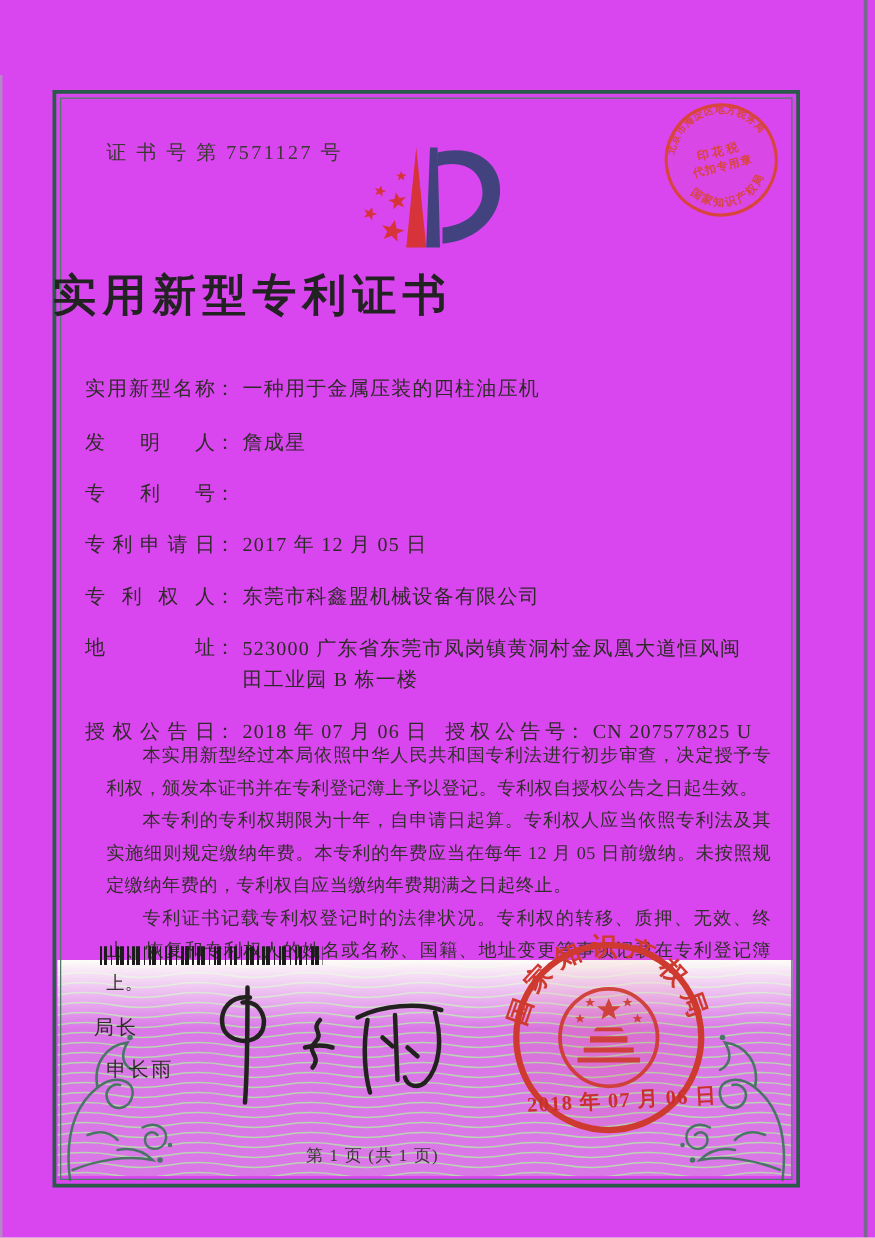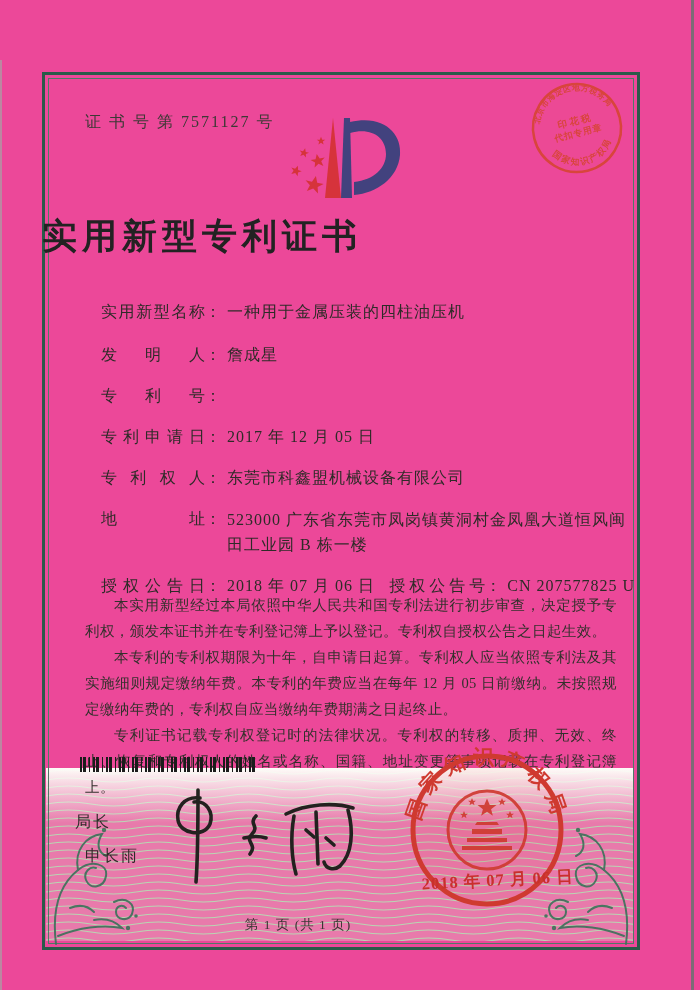--- a/index.html
+++ b/index.html
@@ -1,31 +1,31 @@
 <!DOCTYPE html>
 <html><head>
 <meta charset="utf-8">
 <style>
   html,body{margin:0;padding:0;background:#e9e7e2;}
-  .page{position:relative;width:700px;height:990px;background:#ec4899;overflow:hidden;
+  .page{position:relative;width:700px;height:990px;background:#d946ef;overflow:hidden;
         font-family:"Liberation Serif","DejaVu Serif",serif;color:#2e2b28;}
   
   .edge-right{position:absolute;right:6px;top:0;width:3px;height:990px;background:#56776b;opacity:.75;}
   .edge-left{position:absolute;left:0;top:60px;width:2px;height:930px;background:#9db3a7;opacity:.6;}
   
   .frame{position:absolute;left:42px;top:72px;width:592px;height:872px;
          border:3px solid #2a5a49;}
   .frame-inner{position:absolute;left:3px;top:3px;right:3px;bottom:3px;border:1px solid #4e7a66;}
   
   .certno{position:absolute;left:85px;top:112px;font-size:16px;letter-spacing:2px;color:#3c3935;}
   .logo{position:absolute;left:288px;top:106px;}
   .title{position:absolute;left:42px;top:213px;width:592px;text-align:left;
          font-size:35px;font-weight:bold;letter-spacing:5px;color:#222;}
   
-  .fields{position:absolute;left:101px;top:300px;width:534px;font-size:16px;line-height:24px;}
+  .fields{position:absolute;left:68px;top:300px;width:534px;font-size:16px;line-height:24px;}
   .frow{display:flex;margin-bottom:17px;}
   .frow.first{margin-bottom:19px;}
   .flabel{display:inline-block;width:104px;flex:0 0 104px;text-align:justify;text-align-last:justify;}
   .fcolon{flex:0 0 auto;}
   .fvalue{margin-left:6px;letter-spacing:1px;}
   .addr .fvalue{line-height:25px;}
   .frow.split{margin-bottom:0;justify-content:flex-end;}
   .grp{display:flex;}
   .grp.right{margin-left:auto;}
   .grp.right .flabel{width:96px;flex:0 0 96px;}

